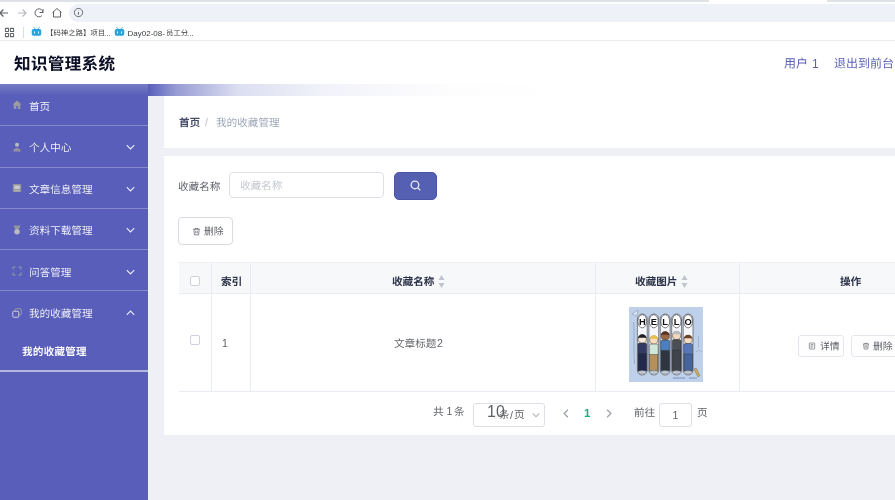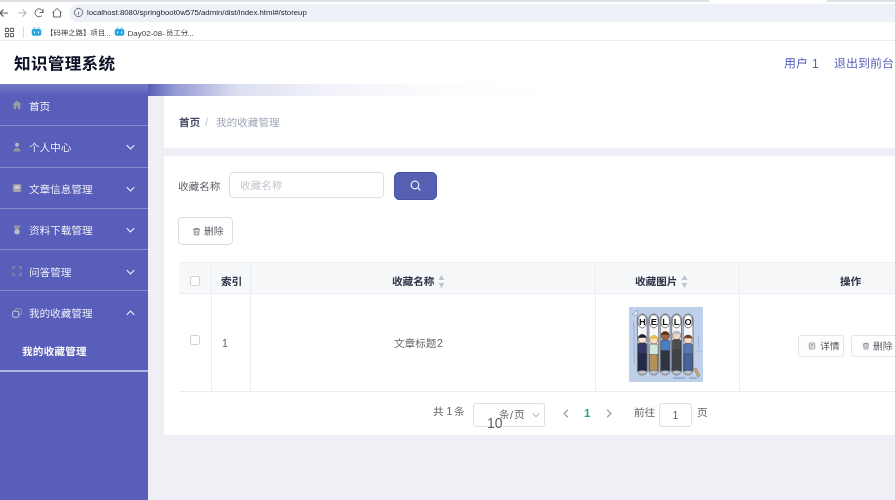--- a/index.html
+++ b/index.html
@@ -96,21 +96,20 @@
     </svg>
 <svg class="abs" style="left:51px;top:6.5px" width="12" height="12" viewBox="0 0 24 24" fill="none" stroke="#5f6368" stroke-width="2">
       <path d="M3 11l9-8 9 8"></path>
       <path d="M5 9.5V20h14V9.5"></path>
     </svg>
 <div class="abs" style="left:69px;top:3.5px;width:832px;height:18px;background:#eef1f8;border-radius:9px"></div>
 <svg class="abs" style="left:73px;top:7px" width="11" height="11" viewBox="0 0 24 24" fill="none" stroke="#5f6368" stroke-width="2">
       <circle cx="12" cy="12" r="9"></circle>
       <path d="M12 11v6M12 7.5v.5"></path>
     </svg>
-<div class="abs" style="left:87px;top:7.5px;font-size:7.8px;color:#23252a;letter-spacing:0px">localhost:8080/springboot0w575/admin/dist/index.html#/storeup</div>
 <svg class="abs" style="left:4px;top:27px" width="11" height="11" viewBox="0 0 24 24" fill="none" stroke="#5f6368" stroke-width="2.2">
 <rect x="3" y="3" width="7" height="7" rx="1"></rect>
       <rect x="14" y="3" width="7" height="7" rx="1"></rect>
       <rect x="3" y="14" width="7" height="7" rx="1"></rect>
       <rect x="14" y="14" width="7" height="7" rx="1"></rect>
     </svg>
 <div class="abs" style="left:23px;top:27px;width:1px;height:11px;background:#dadce0"></div>
 <svg class="abs" style="left:31px;top:27px" width="11" height="10" viewBox="0 0 24 22" fill="none">
       <path d="M6 1l3 3M18 1l-3 3" stroke="#27a4dc" stroke-width="2" stroke-linecap="round"></path>
       <rect x="1.5" y="4.5" width="21" height="15" rx="4" fill="#27a4dc"></rect>
@@ -313,21 +312,21 @@
       <path d="M69.5 29v12M67 45l3-2 3 2" stroke="#8a99b5" stroke-width="0.5" fill="none"></path>
     </svg>
 <svg style="position:absolute;left:433px;top:406.0px;" width="10.6" height="10.6" viewBox="0 0 1000 1000" fill="#5f6266">
       <use href="#r5171" x="0"></use>
     </svg>
 <div class="abs" style="left:446.5px;top:405.3px;font-size:10.6px;color:#5f6266">1</div>
 <svg style="position:absolute;left:454px;top:406.0px;" width="10.6" height="10.6" viewBox="0 0 1000 1000" fill="#5f6266">
       <use href="#r6761" x="0"></use>
     </svg>
 <div class="abs" style="left:473px;top:402.5px;width:72px;height:24px;background:#fff;border:1px solid #dcdfe6;border-radius:3px;box-sizing:border-box"></div>
-<div class="abs" style="left:487px;top:415px;font-size:14px;color:#5f6266">10</div>
+<div class="abs" style="left:487px;top:403px;font-size:16px;color:#5f6266">10</div>
 <svg style="position:absolute;left:499px;top:409.2px;" width="10.6" height="10.6" viewBox="0 0 1000 1000" fill="#5f6266">
       <use href="#r6761" x="0"></use>
     </svg>
 <div class="abs" style="left:510px;top:408.5px;font-size:10.6px;color:#5f6266">/</div>
 <svg style="position:absolute;left:514px;top:409.2px;" width="10.6" height="10.6" viewBox="0 0 1000 1000" fill="#5f6266">
       <use href="#r9875" x="0"></use>
     </svg>
 <svg class="abs" style="left:532px;top:411.5px" width="8" height="6" viewBox="0 0 12 8" fill="none" stroke="#b4b8bf" stroke-width="1.6">
       <path d="M1 1.5l5 5 5-5"></path>
     </svg>

